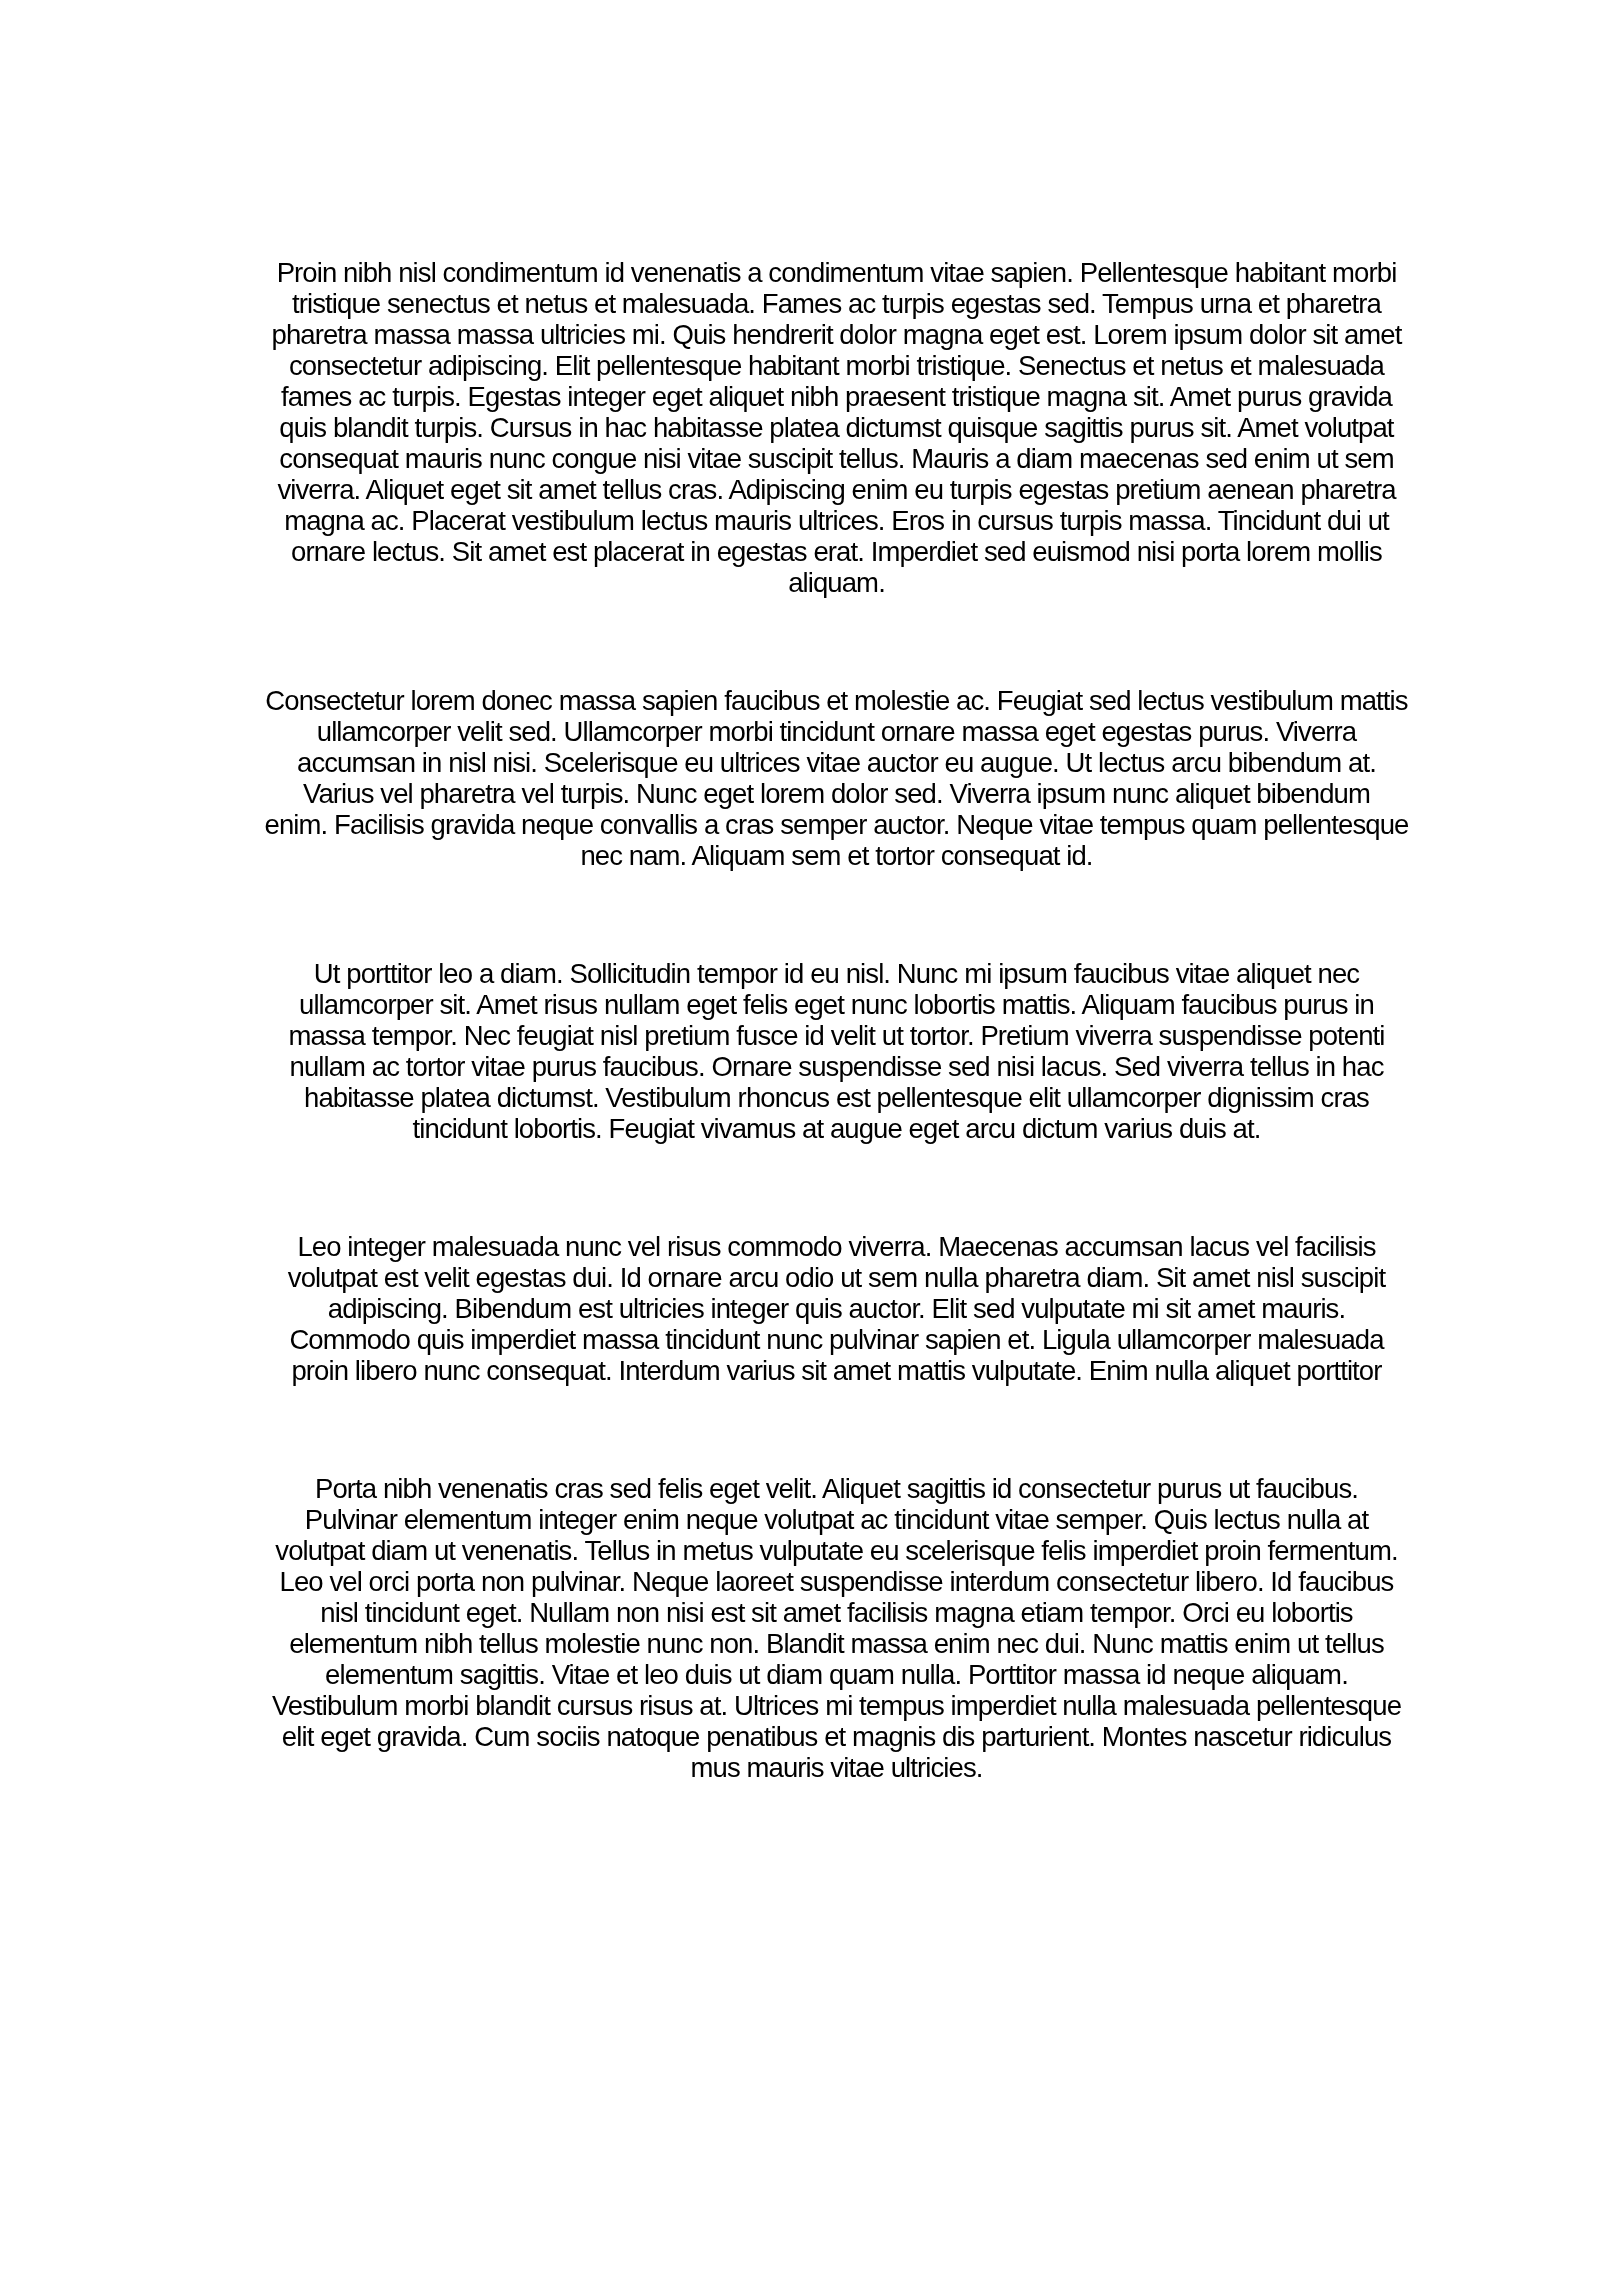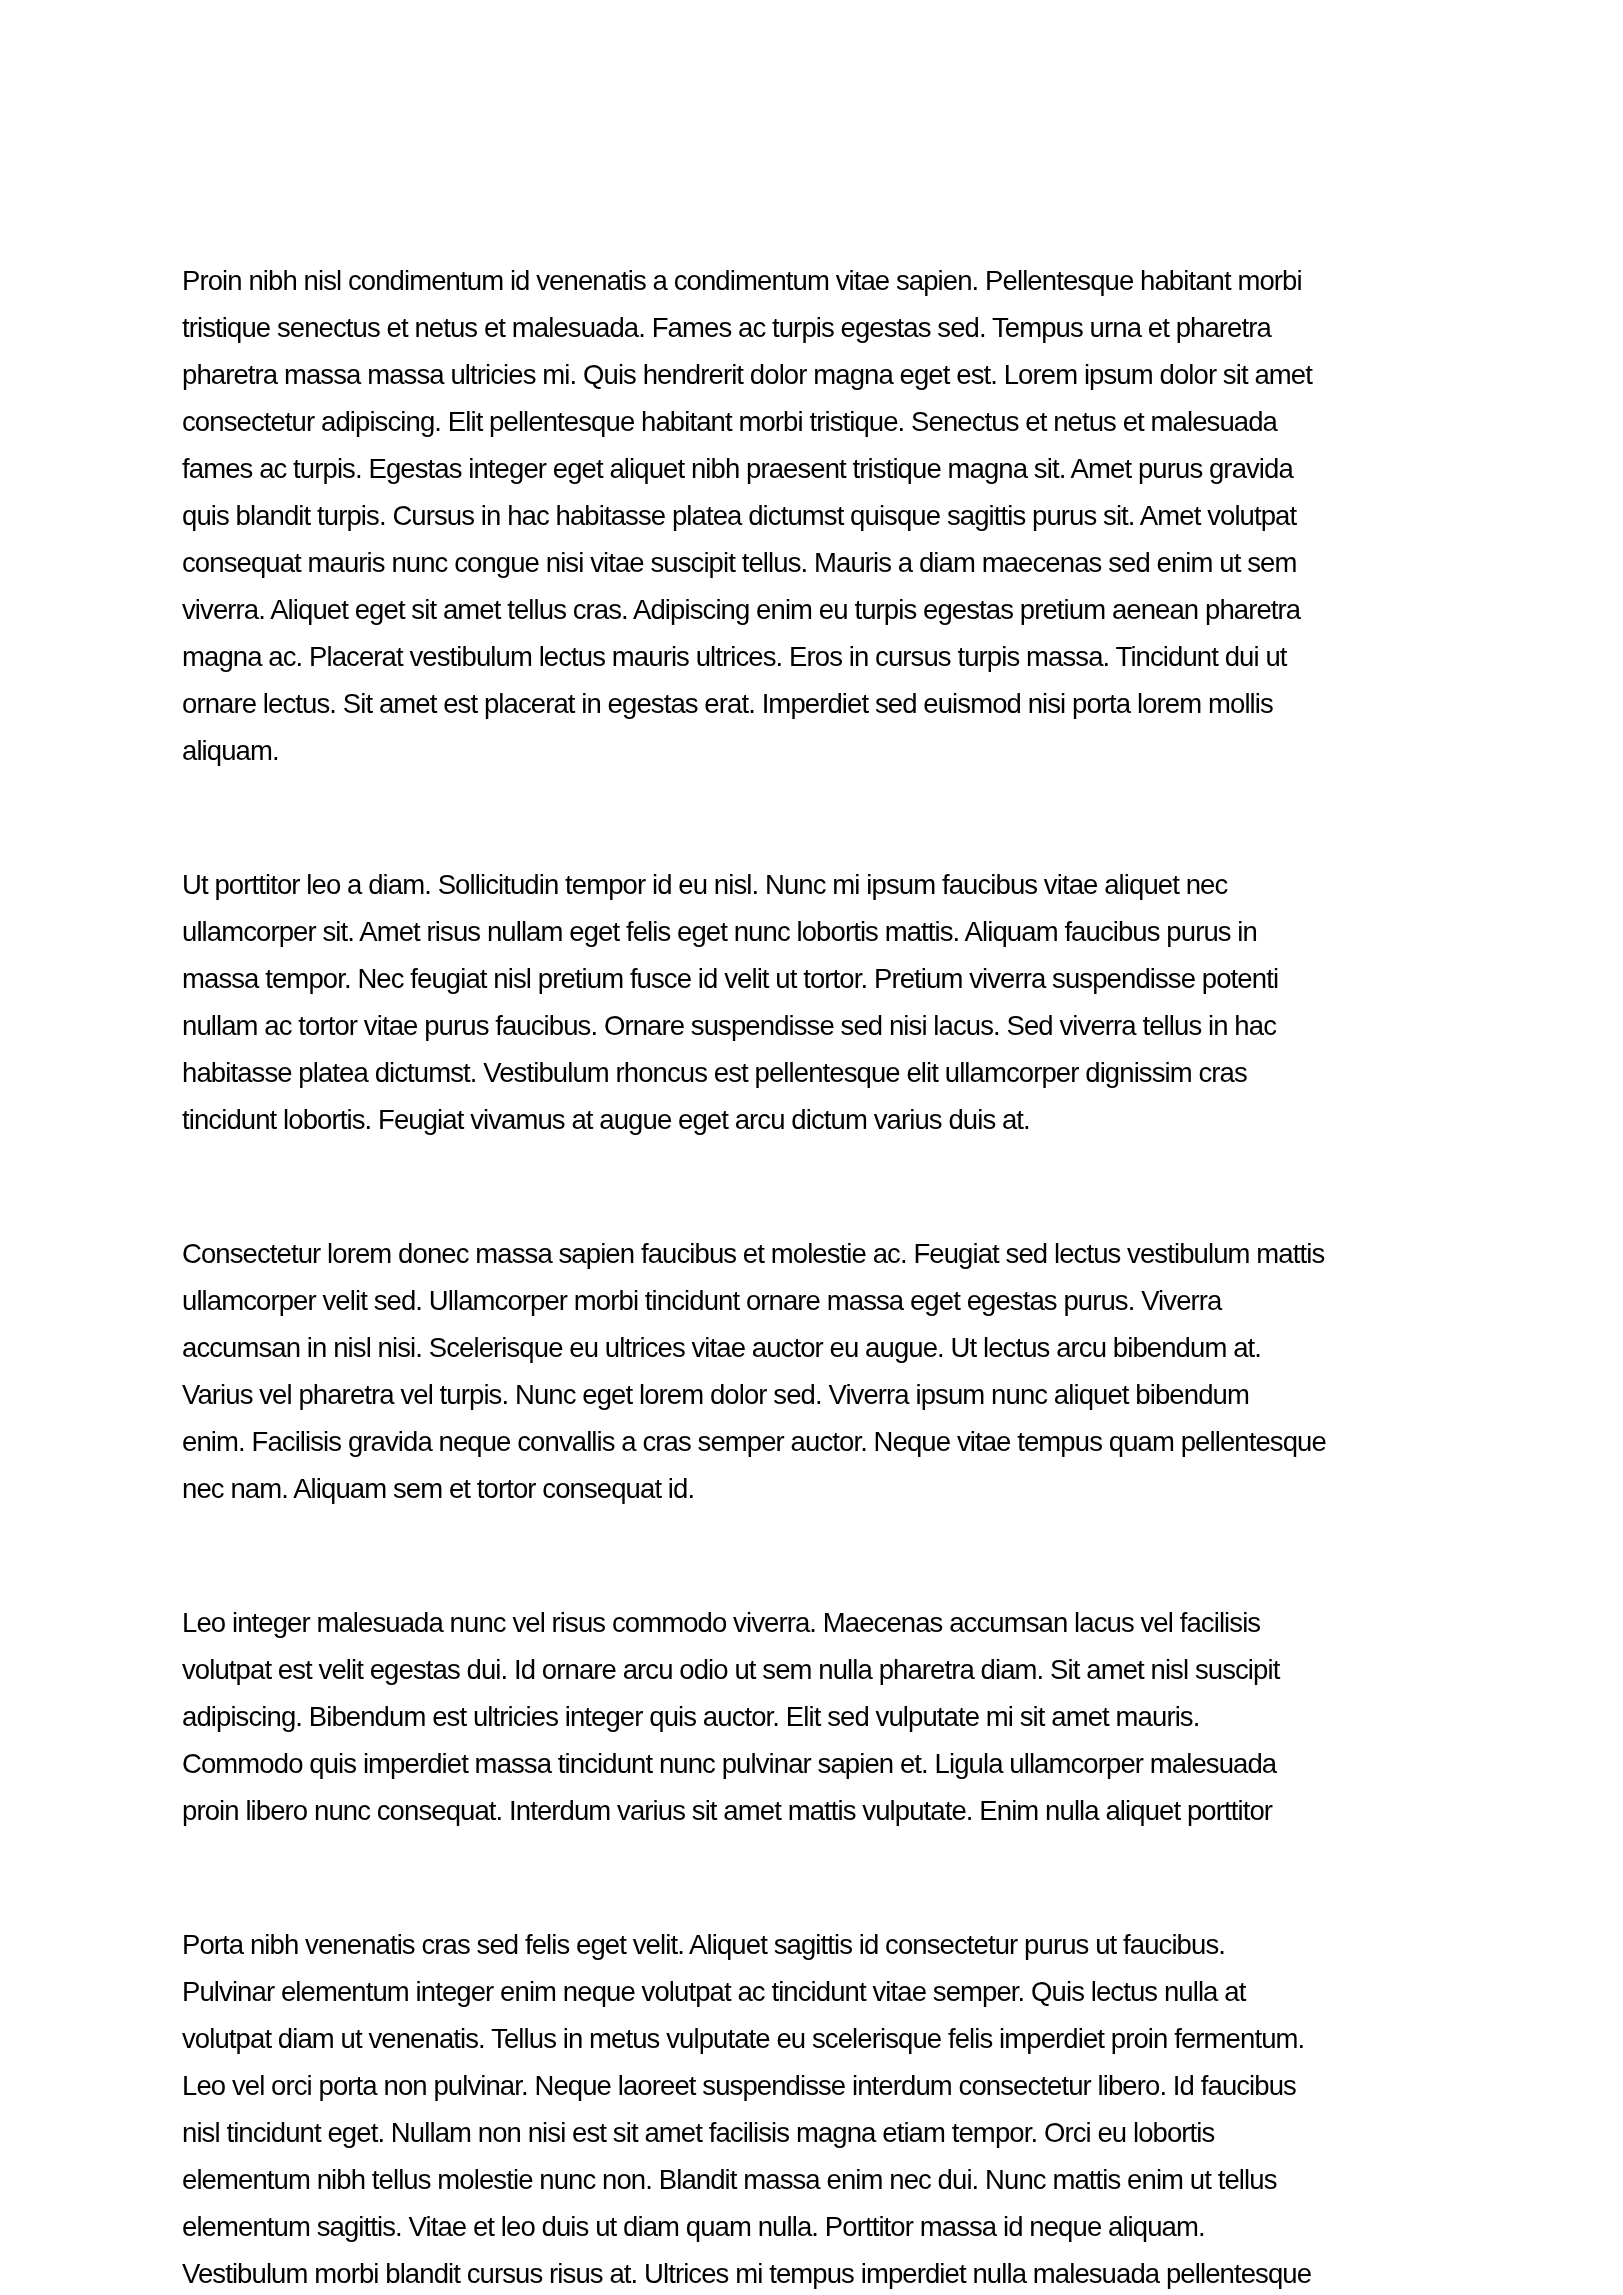--- a/index.html
+++ b/index.html
@@ -17,55 +17,55 @@
   .text-block {
     position: absolute;
     left: 182px;
     top: 257px;
     width: 1309px;
   }
   .para {
     margin: 0 0 87px 0;
     font-family: "Liberation Sans", sans-serif;
     font-size: 27.5px;
-    line-height: 47px;
+    line-height: 31px;
     letter-spacing: -0.9px;
     color: #000000;
     white-space: pre-line;
-    text-align: left;
+    text-align: center;
   }
 </style>
 </head>
 <body>
 
 <div class="page">
   <div class="text-block">
     <p class="para">Proin nibh nisl condimentum id venenatis a condimentum vitae sapien. Pellentesque habitant morbi
 tristique senectus et netus et malesuada. Fames ac turpis egestas sed. Tempus urna et pharetra
 pharetra massa massa ultricies mi. Quis hendrerit dolor magna eget est. Lorem ipsum dolor sit amet
 consectetur adipiscing. Elit pellentesque habitant morbi tristique. Senectus et netus et malesuada
 fames ac turpis. Egestas integer eget aliquet nibh praesent tristique magna sit. Amet purus gravida
 quis blandit turpis. Cursus in hac habitasse platea dictumst quisque sagittis purus sit. Amet volutpat
 consequat mauris nunc congue nisi vitae suscipit tellus. Mauris a diam maecenas sed enim ut sem
 viverra. Aliquet eget sit amet tellus cras. Adipiscing enim eu turpis egestas pretium aenean pharetra
 magna ac. Placerat vestibulum lectus mauris ultrices. Eros in cursus turpis massa. Tincidunt dui ut
 ornare lectus. Sit amet est placerat in egestas erat. Imperdiet sed euismod nisi porta lorem mollis
 aliquam.</p>
+    <p class="para">Consectetur lorem donec massa sapien faucibus et molestie ac. Feugiat sed lectus vestibulum mattis
+ullamcorper velit sed. Ullamcorper morbi tincidunt ornare massa eget egestas purus. Viverra
+accumsan in nisl nisi. Scelerisque eu ultrices vitae auctor eu augue. Ut lectus arcu bibendum at.
+Varius vel pharetra vel turpis. Nunc eget lorem dolor sed. Viverra ipsum nunc aliquet bibendum
+enim. Facilisis gravida neque convallis a cras semper auctor. Neque vitae tempus quam pellentesque
+nec nam. Aliquam sem et tortor consequat id.</p>
     <p class="para">Ut porttitor leo a diam. Sollicitudin tempor id eu nisl. Nunc mi ipsum faucibus vitae aliquet nec
 ullamcorper sit. Amet risus nullam eget felis eget nunc lobortis mattis. Aliquam faucibus purus in
 massa tempor. Nec feugiat nisl pretium fusce id velit ut tortor. Pretium viverra suspendisse potenti
 nullam ac tortor vitae purus faucibus. Ornare suspendisse sed nisi lacus. Sed viverra tellus in hac
 habitasse platea dictumst. Vestibulum rhoncus est pellentesque elit ullamcorper dignissim cras
 tincidunt lobortis. Feugiat vivamus at augue eget arcu dictum varius duis at.</p>
-    <p class="para">Consectetur lorem donec massa sapien faucibus et molestie ac. Feugiat sed lectus vestibulum mattis
-ullamcorper velit sed. Ullamcorper morbi tincidunt ornare massa eget egestas purus. Viverra
-accumsan in nisl nisi. Scelerisque eu ultrices vitae auctor eu augue. Ut lectus arcu bibendum at.
-Varius vel pharetra vel turpis. Nunc eget lorem dolor sed. Viverra ipsum nunc aliquet bibendum
-enim. Facilisis gravida neque convallis a cras semper auctor. Neque vitae tempus quam pellentesque
-nec nam. Aliquam sem et tortor consequat id.</p>
     <p class="para">Leo integer malesuada nunc vel risus commodo viverra. Maecenas accumsan lacus vel facilisis
 volutpat est velit egestas dui. Id ornare arcu odio ut sem nulla pharetra diam. Sit amet nisl suscipit
 adipiscing. Bibendum est ultricies integer quis auctor. Elit sed vulputate mi sit amet mauris.
 Commodo quis imperdiet massa tincidunt nunc pulvinar sapien et. Ligula ullamcorper malesuada
 proin libero nunc consequat. Interdum varius sit amet mattis vulputate. Enim nulla aliquet porttitor</p>
     <p class="para">Porta nibh venenatis cras sed felis eget velit. Aliquet sagittis id consectetur purus ut faucibus.
 Pulvinar elementum integer enim neque volutpat ac tincidunt vitae semper. Quis lectus nulla at
 volutpat diam ut venenatis. Tellus in metus vulputate eu scelerisque felis imperdiet proin fermentum.
 Leo vel orci porta non pulvinar. Neque laoreet suspendisse interdum consectetur libero. Id faucibus
 nisl tincidunt eget. Nullam non nisi est sit amet facilisis magna etiam tempor. Orci eu lobortis

